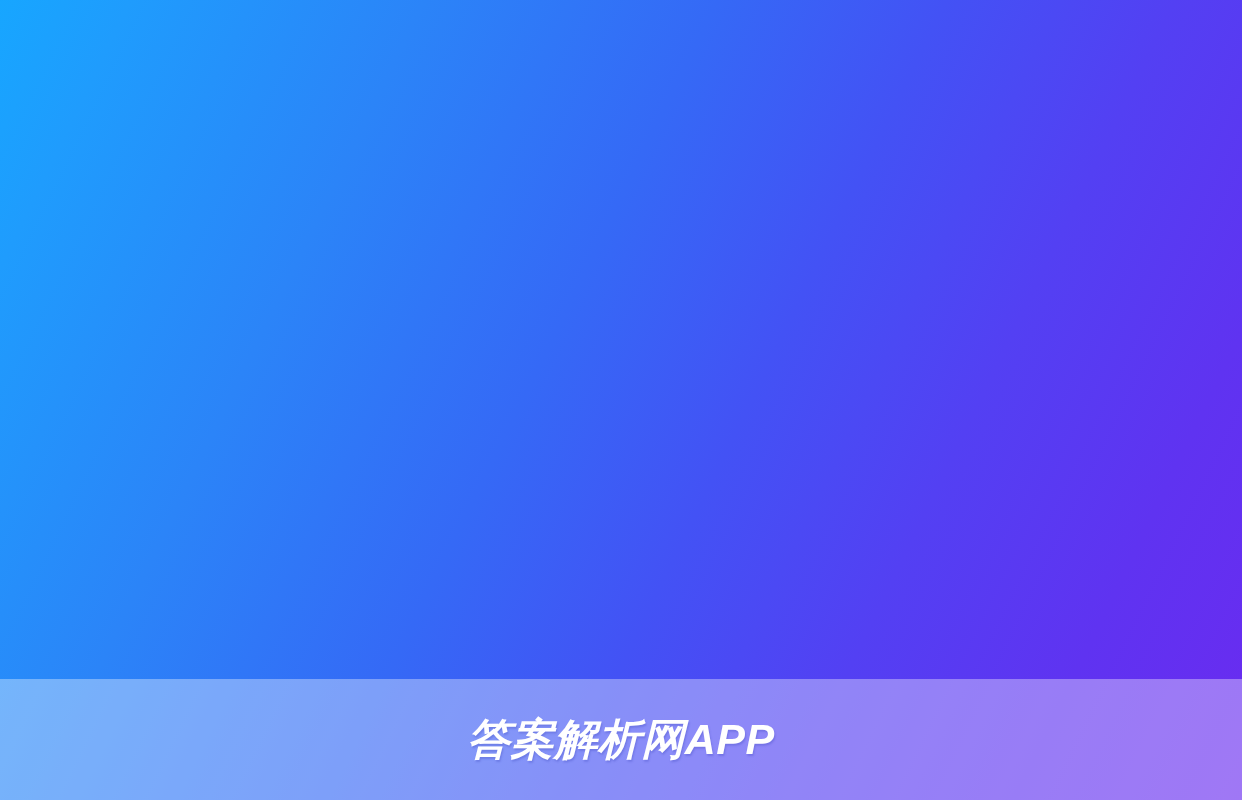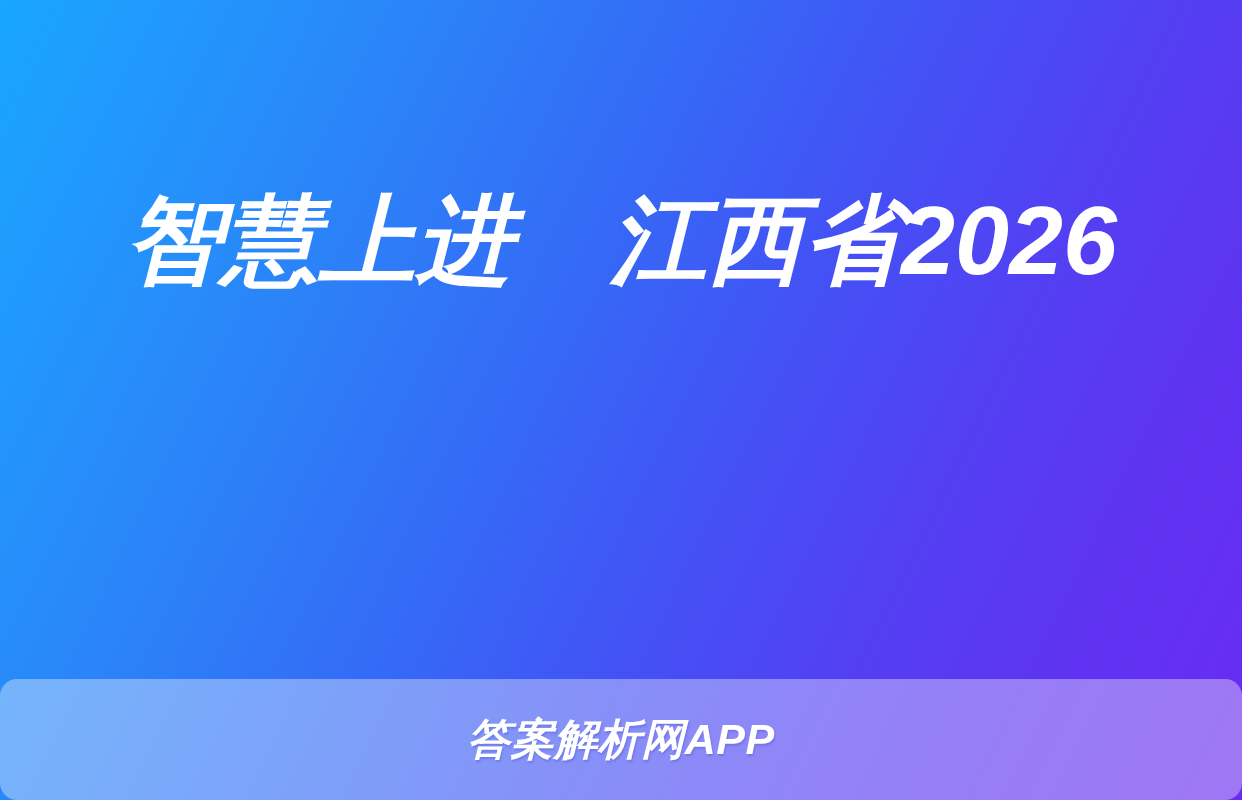--- a/index.html
+++ b/index.html
@@ -55,40 +55,38 @@
   .footer-band {
     position: absolute;
     left: 0;
     right: 0;
     bottom: 0;
     height: 121px;
     background: rgba(255, 255, 255, 0.36);
     display: flex;
     align-items: center;
     justify-content: center;
-    border-radius: 17px;
   }
 
   .footer-watermark {
     color: #ffffff;
     font-weight: 700;
     font-style: italic;
     font-size: 43px;
     line-height: 1;
     letter-spacing: 0.5px;
     white-space: pre;
     text-shadow: 1px 2px 2px rgba(60, 70, 190, 0.30);
   }
 </style>
 </head>
 <body>
 
 <div class="poster">
 
   <div class="title-block">
-    <span class="title-line">智慧上进　江西省2026</span>
   </div>
 
   <div class="footer-band">
     <span class="footer-watermark">答案解析网APP</span>
   </div>
 
 </div>
 
 </body></html>

